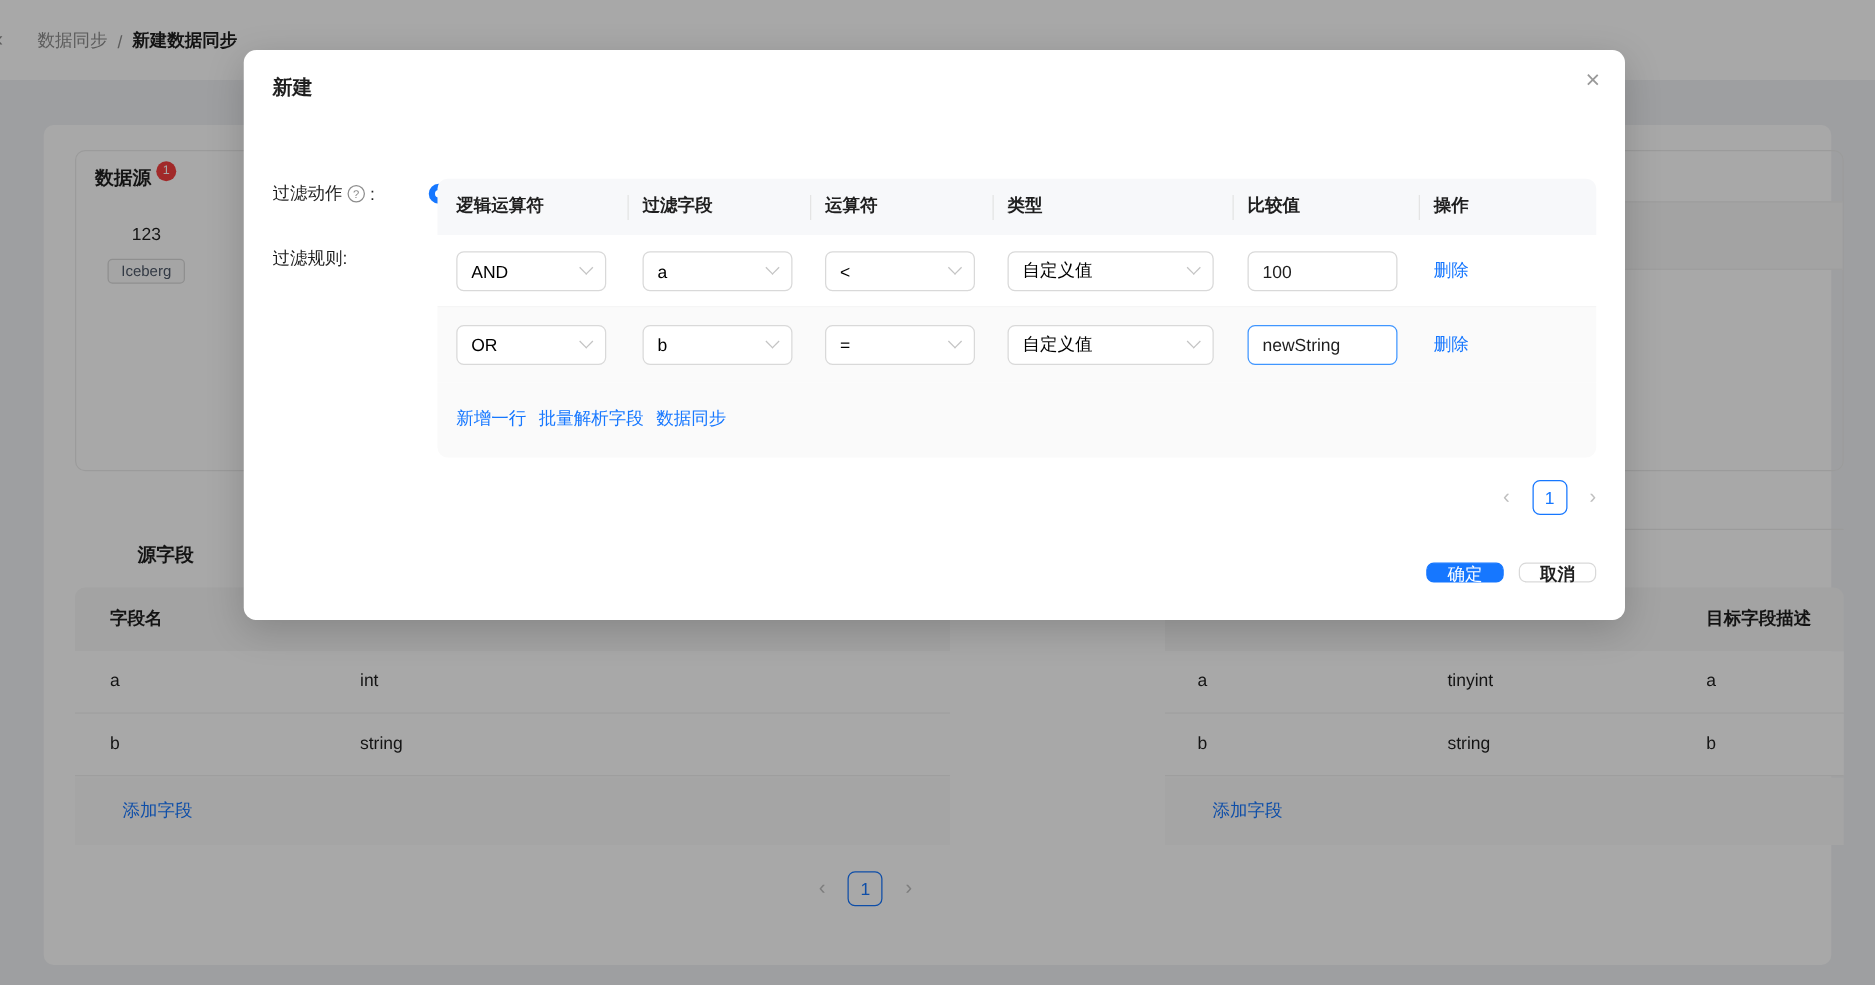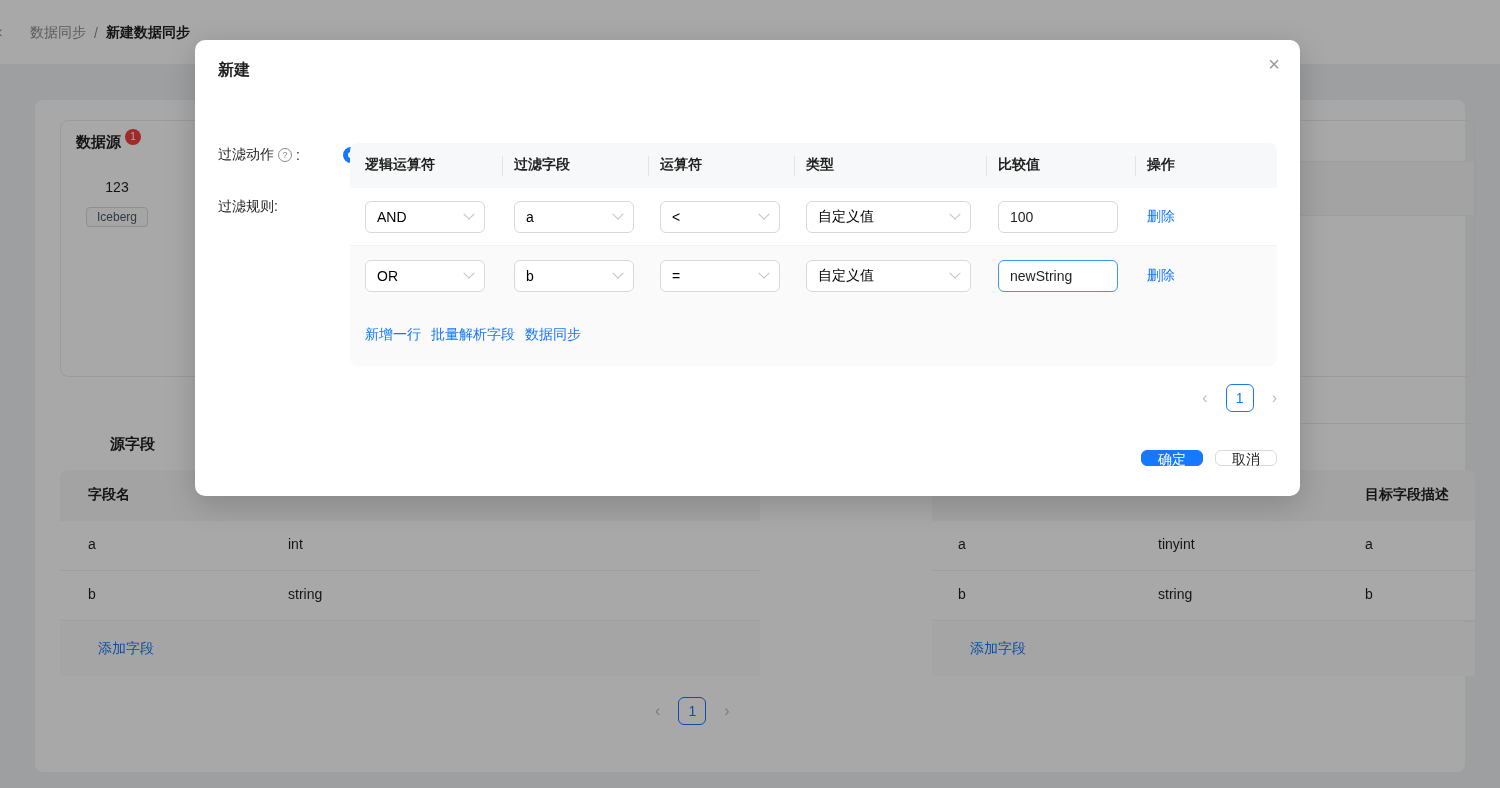--- a/index.html
+++ b/index.html
@@ -82,21 +82,21 @@
   .c3 { left:310px; width:120px; }
   .c4 { left:456px; width:165px; }
   .c5 { left:648px; width:120px; }
   .rrow .sel, .rrow .tin { top:13px; }
   .rrow2 .sel, .rrow2 .tin { top:14px; }
 
   .modal .pager { right:23px; top:344px; }
   .modal-btns { position:absolute; right:23px; top:410px; display:flex; gap:12px; }
   .btn { height:16px; border-radius:6px; font-size:14px; padding:0 16px; cursor:pointer; font-family:inherit; }
   .btn-primary { background:#1677ff; color:#fff; border:1px solid #1677ff; }
-  .btn-default { background:#fff; color:#1f1f1f; border:1px solid #d9d9d9; }
+  .btn-default { background:#fff; color:#1f1f1f; border:1px solid #d9d9d9;font-weight:bold; }
 </style>
 </head>
 <body>
 
 <div id="app">
 
   <div class="topbar">
     <span class="edge-collapse">«</span>
     <div class="breadcrumb">
       <span class="bc-section">数据同步</span>

